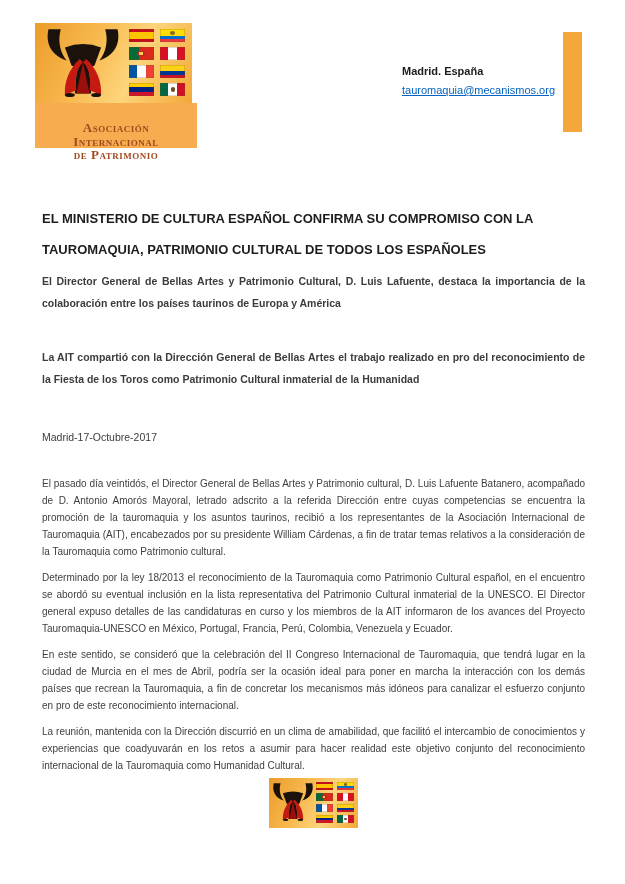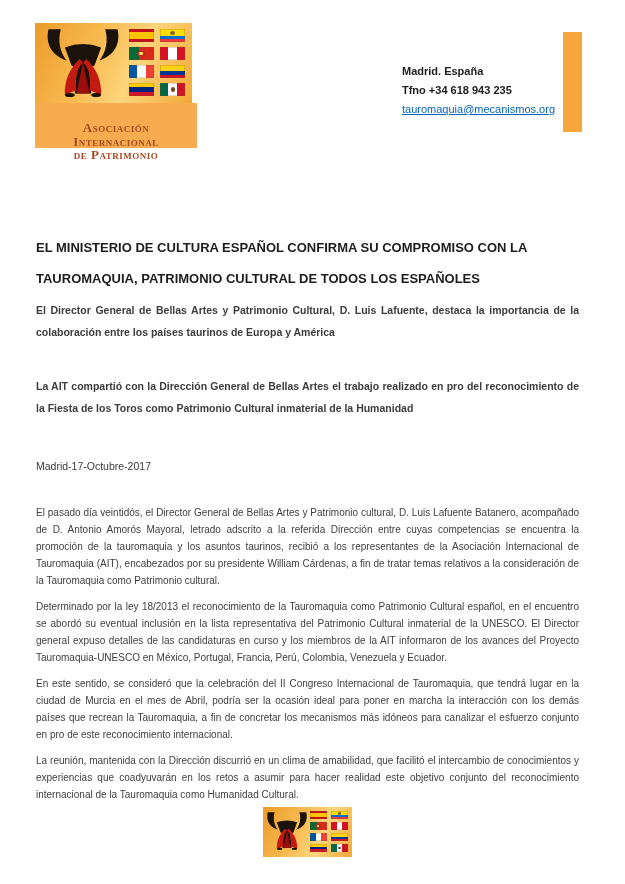--- a/index.html
+++ b/index.html
@@ -56,21 +56,21 @@
   
   .contact { position:absolute; top:62px; right:70px; text-align:left;
              font-size:11px; line-height:19px; color:#1c1c1c; }
   .contact .b { font-weight:bold; display:block; }
   .contact a { color:var(--link,#0563c1); text-decoration:underline; font-weight:normal; }
 
   .accent-bar { position:absolute; left:563px; top:32px; width:19px; height:100px;
                 background:var(--accent-bar,#f6a73b); }
 
   
-  .content { position:absolute; left:36px; top:0; width:543px;margin-top:29px; }
+  .content { position:absolute; left:42px; top:0; width:543px; }
   .headline { margin:203px 0 0; font-size:13px; font-weight:bold;
               line-height:31px; color:#1d1d1d; }
   .subhead  { font-size:10.5px; font-weight:bold; line-height:22px;
               color:#3c3c3c; text-align:justify; }
   .sh1 { margin:32px 0 0; }
   .sh2 { margin:5px 0 0; }
   .dateline { margin:37px 0 0; font-size:10.5px; line-height:21px;
               color:#3c3c3c; text-align:left; }
   .para { font-size:10px; line-height:17px; color:#3e3e3e;
           text-align:justify; margin:9px 0 0; }
@@ -117,21 +117,20 @@
     </div>
     <div class="logo-band">
       <span class="org-line">Asociación</span>
       <span class="org-line">Internacional</span>
       <span class="org-line">de Patrimonio</span>
     </div>
   </div>
 
   <div class="contact">
     <span class="b">Madrid. España</span>
-    <span class="b">Tfno +34 618 943 235</span>
     <a href="#">tauromaquia@mecanismos.org</a>
   </div>
 
   <div class="accent-bar"></div>
 
   <div class="content">
     <h1 class="headline">EL MINISTERIO DE CULTURA ESPAÑOL CONFIRMA SU COMPROMISO CON LA TAUROMAQUIA, PATRIMONIO CULTURAL DE TODOS LOS ESPAÑOLES</h1>
     <p class="subhead sh2">El Director General de Bellas Artes y Patrimonio Cultural, D. Luis Lafuente, destaca la importancia de la colaboración entre los países taurinos de Europa y América</p>
     <p class="subhead sh1">La AIT compartió con la Dirección General de Bellas Artes el trabajo realizado en pro del reconocimiento de la Fiesta de los Toros como Patrimonio Cultural inmaterial de la Humanidad</p>
     <p class="dateline">Madrid-17-Octubre-2017</p>

